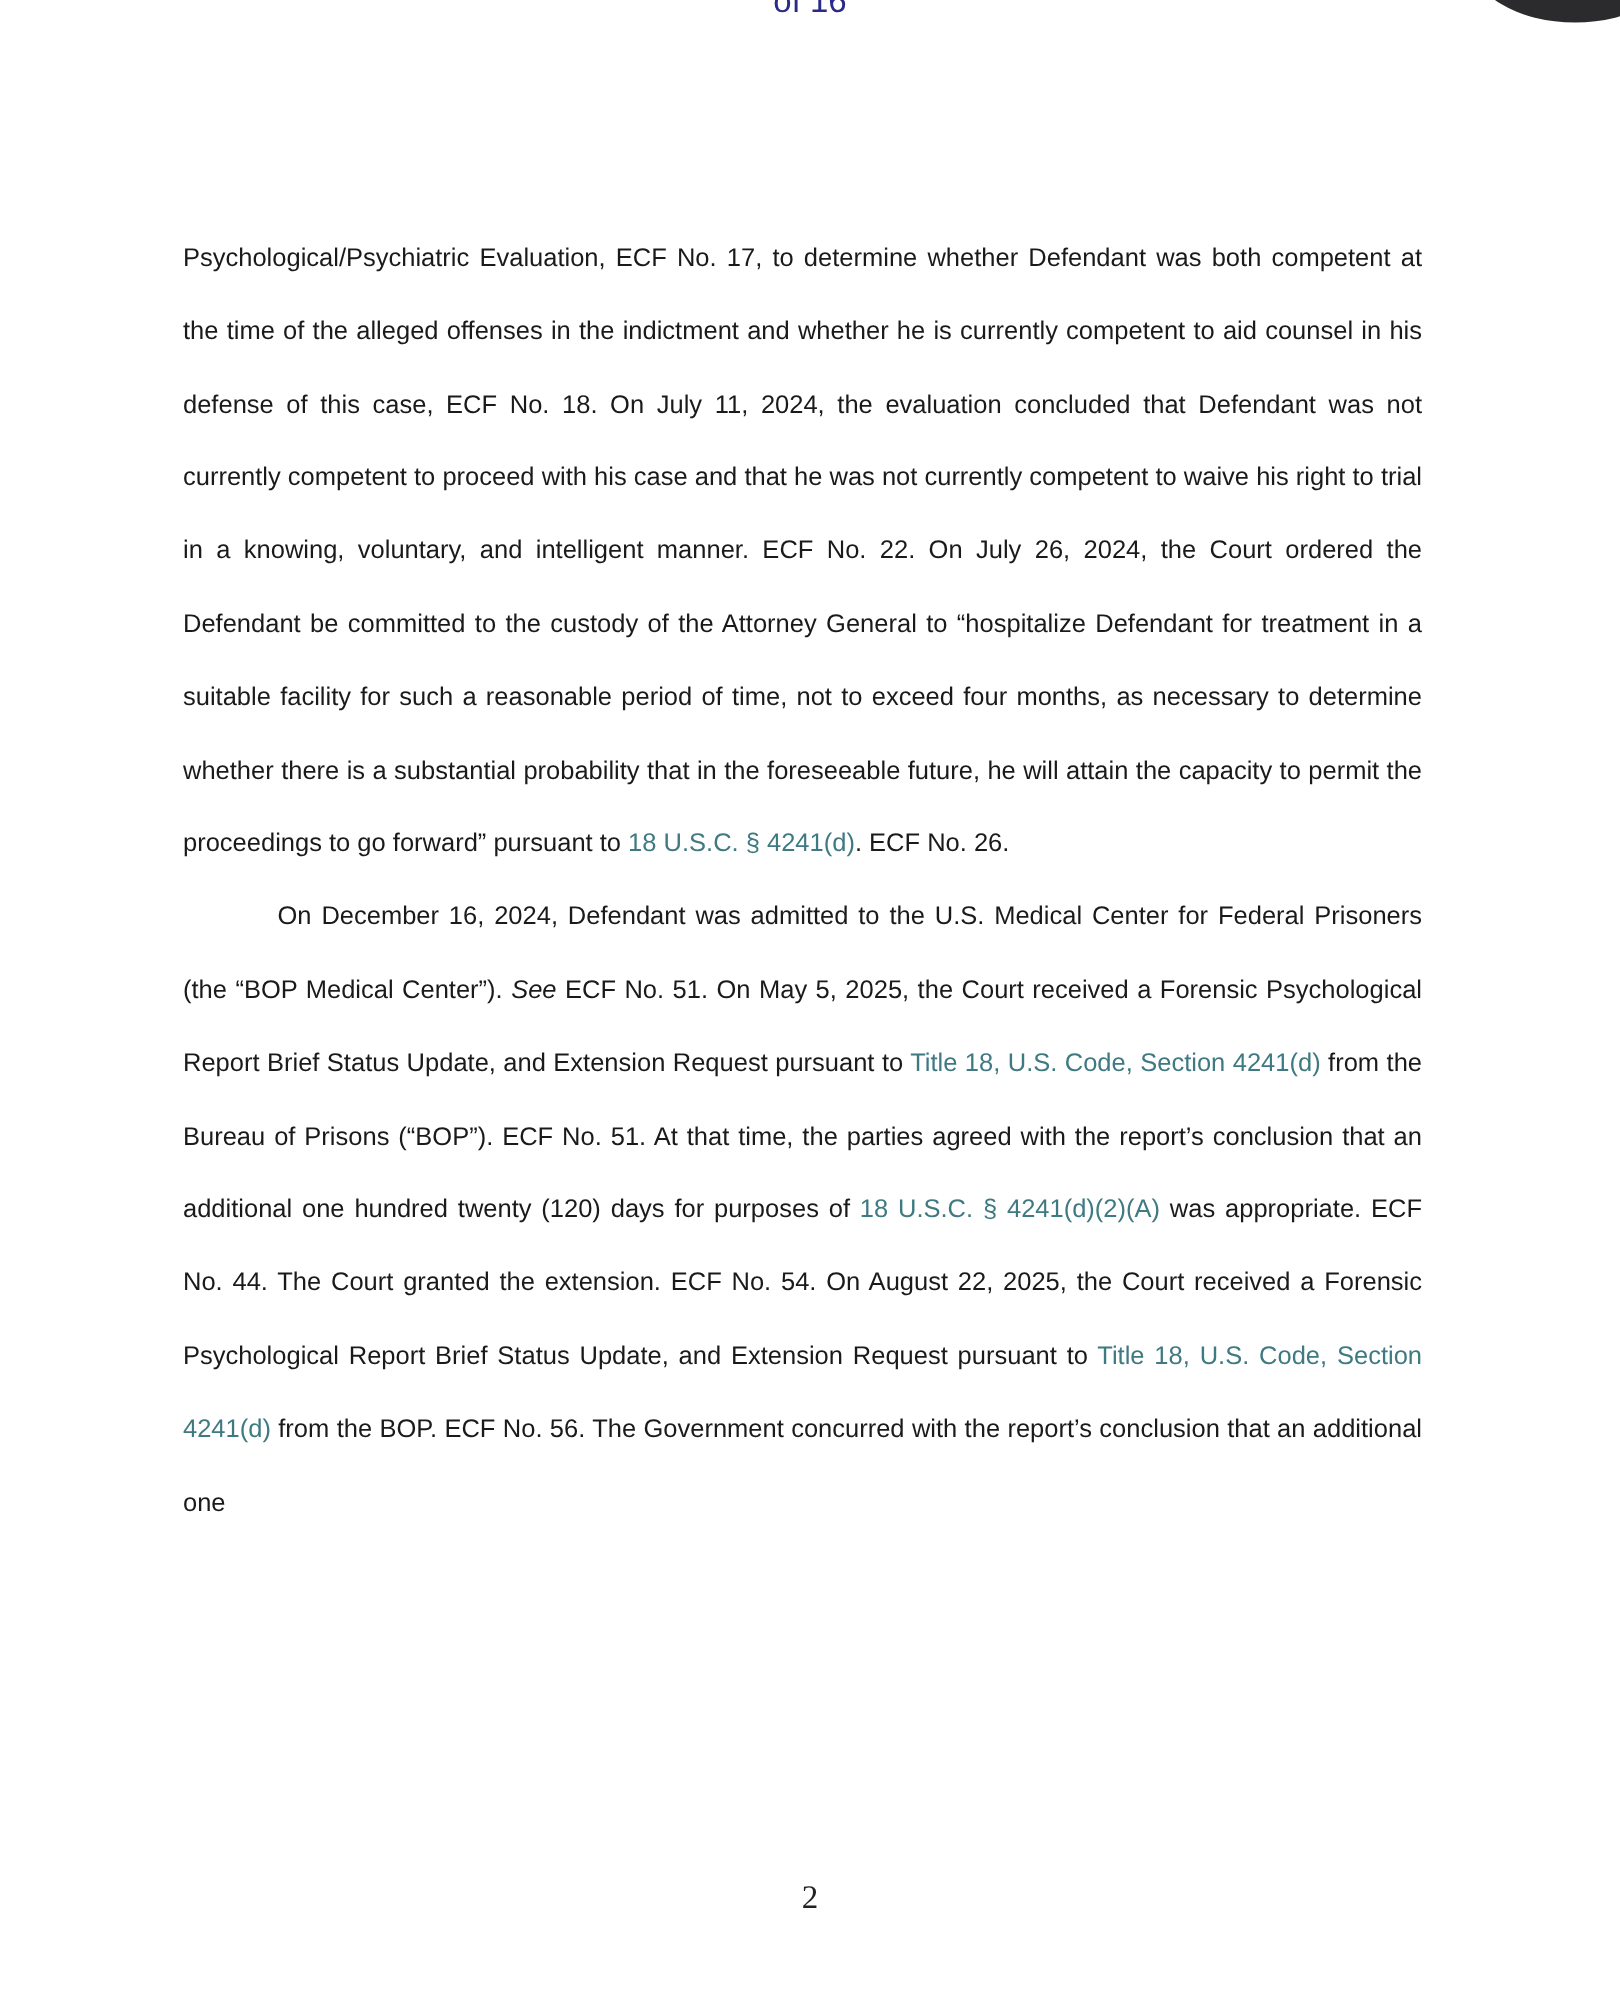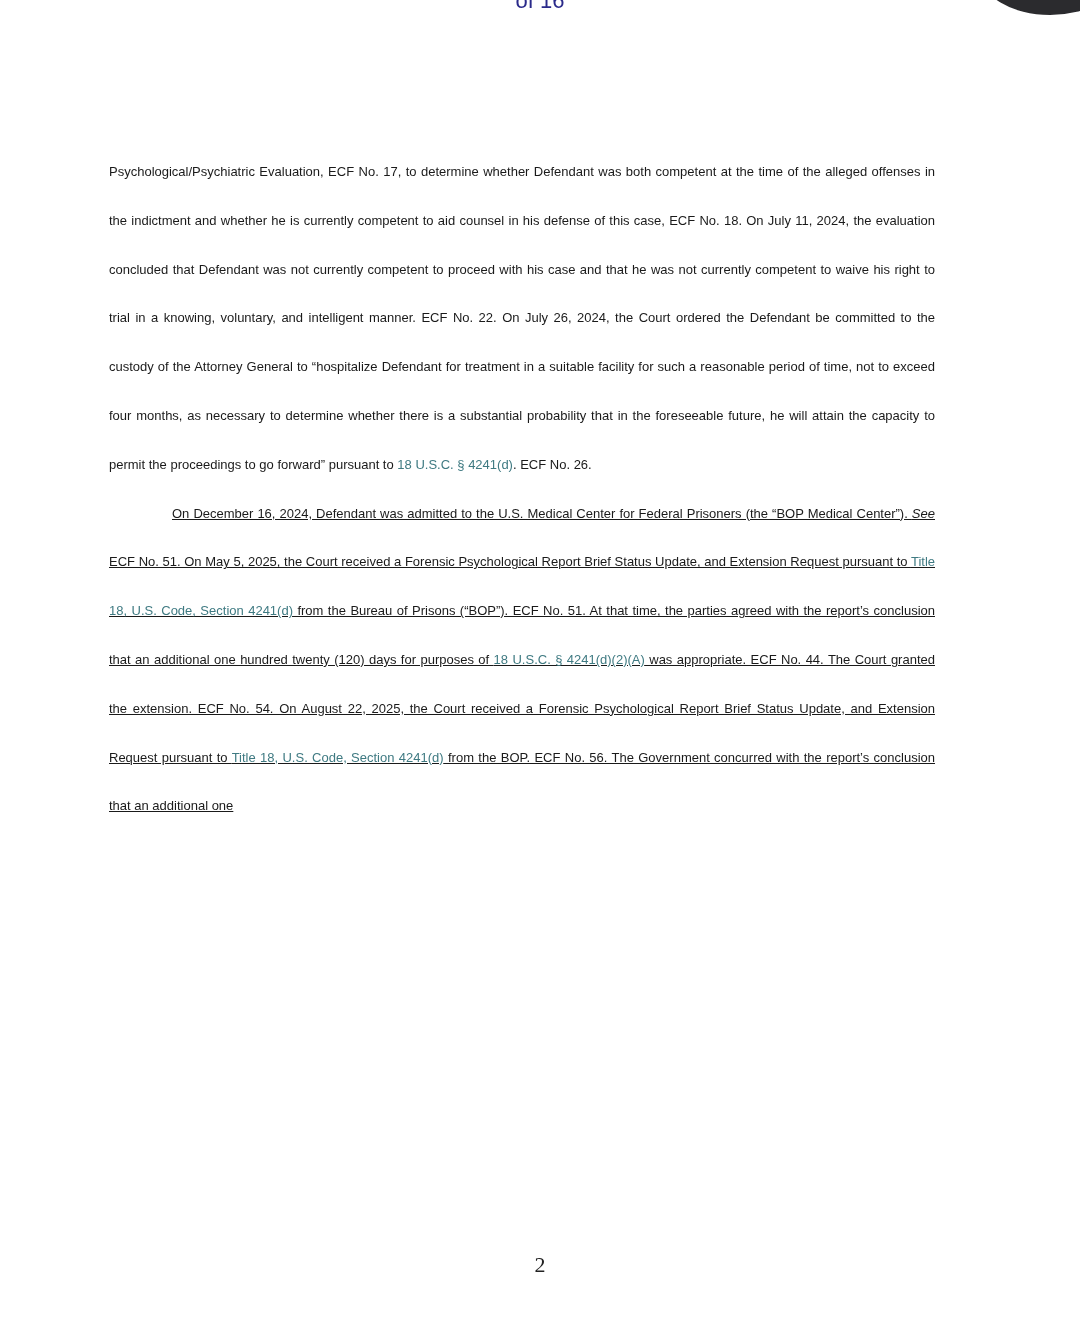--- a/index.html
+++ b/index.html
@@ -1,21 +1,21 @@
 <!DOCTYPE html>
 <html><head>
   <meta charset="utf-8">
   <style>
     html, body { margin:0; padding:0; }
     body { width:1080px; height:1343px; background:#ffffff; position:relative; overflow:hidden; font-family:"Liberation Sans", sans-serif; color:#1a1a1a; }
     .header-pages { position:absolute; top:-12px; left:0; width:1080px; text-align:center; font-family:"Liberation Sans", sans-serif; font-size:22px; color:#2a2a8a; }
     .corner-blob { position:absolute; top:-70px; right:-40px; width:140px; height:85px; border-radius:50%; background:#2b2b2e; }
-    .body-text { position:absolute; left:109px; top:148px; width:826px; font-size:13px; line-height:48.8px; text-align:justify; }
+    .body-text { position:absolute; left:122px; top:148px; width:826px; font-size:17px; line-height:48.8px; text-align:justify; }
     .body-text p { margin:0; }
-    .indent { text-indent:63px;text-decoration:underline; }
+    .indent { text-indent:63px; }
     .link { color:#3f7a82; }
     .page-number { position:absolute; top:1252px; left:0; width:1080px; text-align:center; font-family:"Liberation Serif", serif; font-size:22px; color:#222; }
   </style>
 </head>
 <body>
 
 <div class="header-pages">of 16</div>
 <div class="corner-blob"></div>
 
 <div class="body-text">

